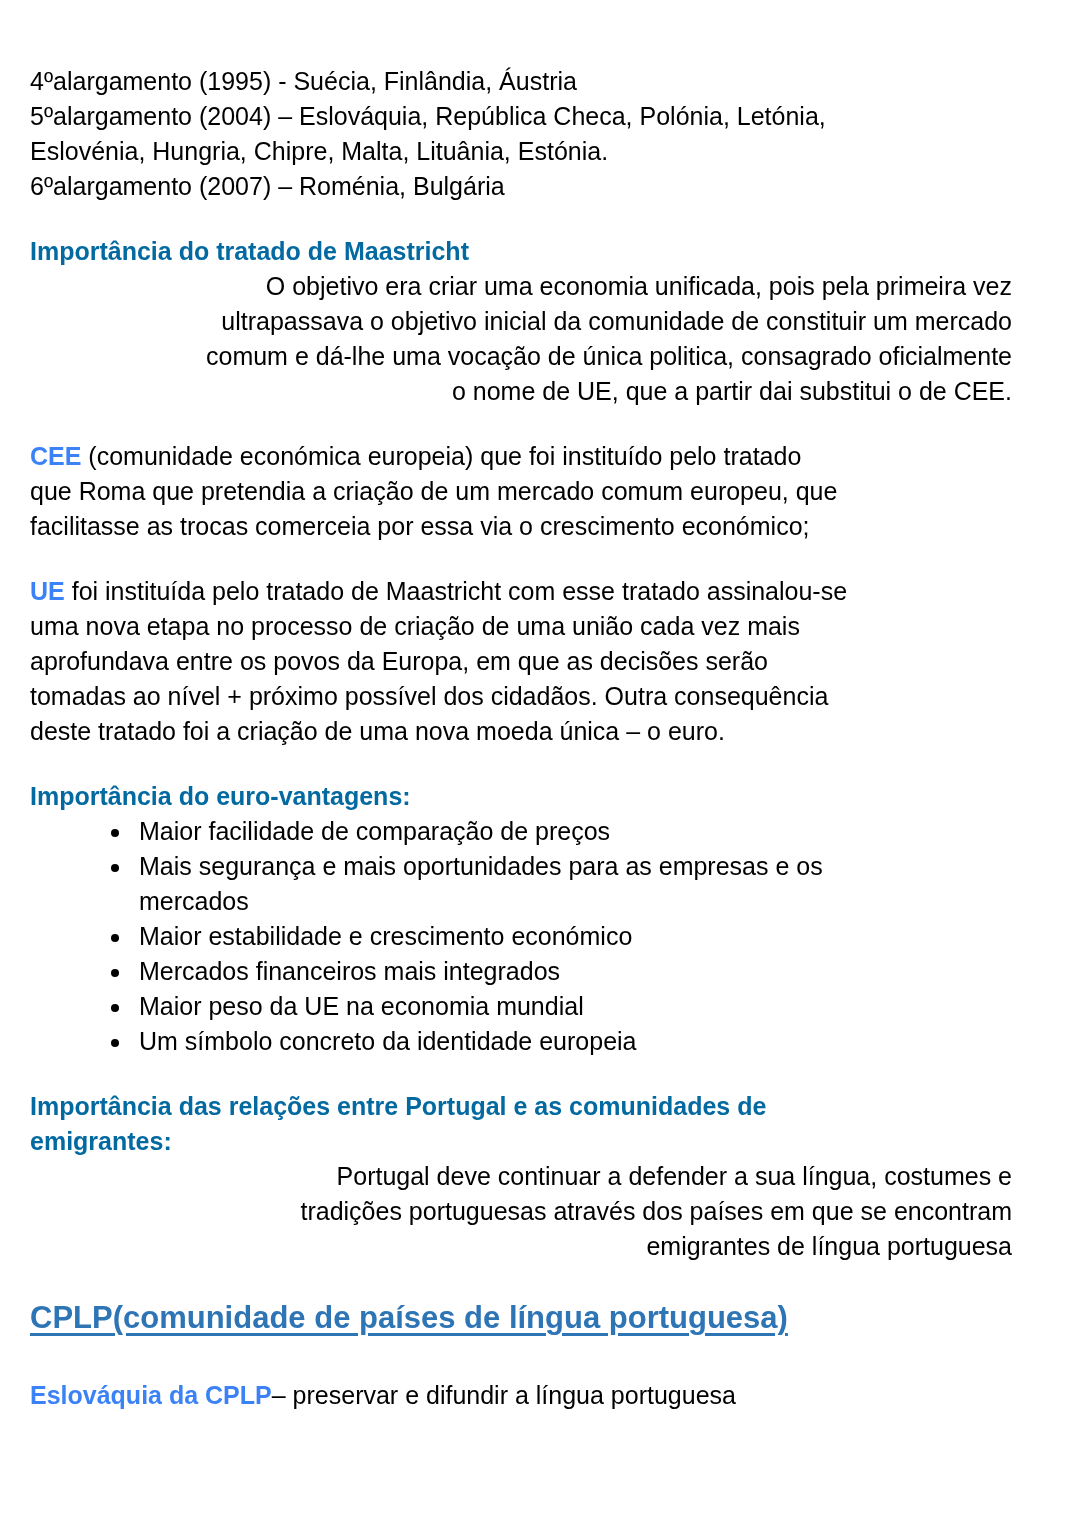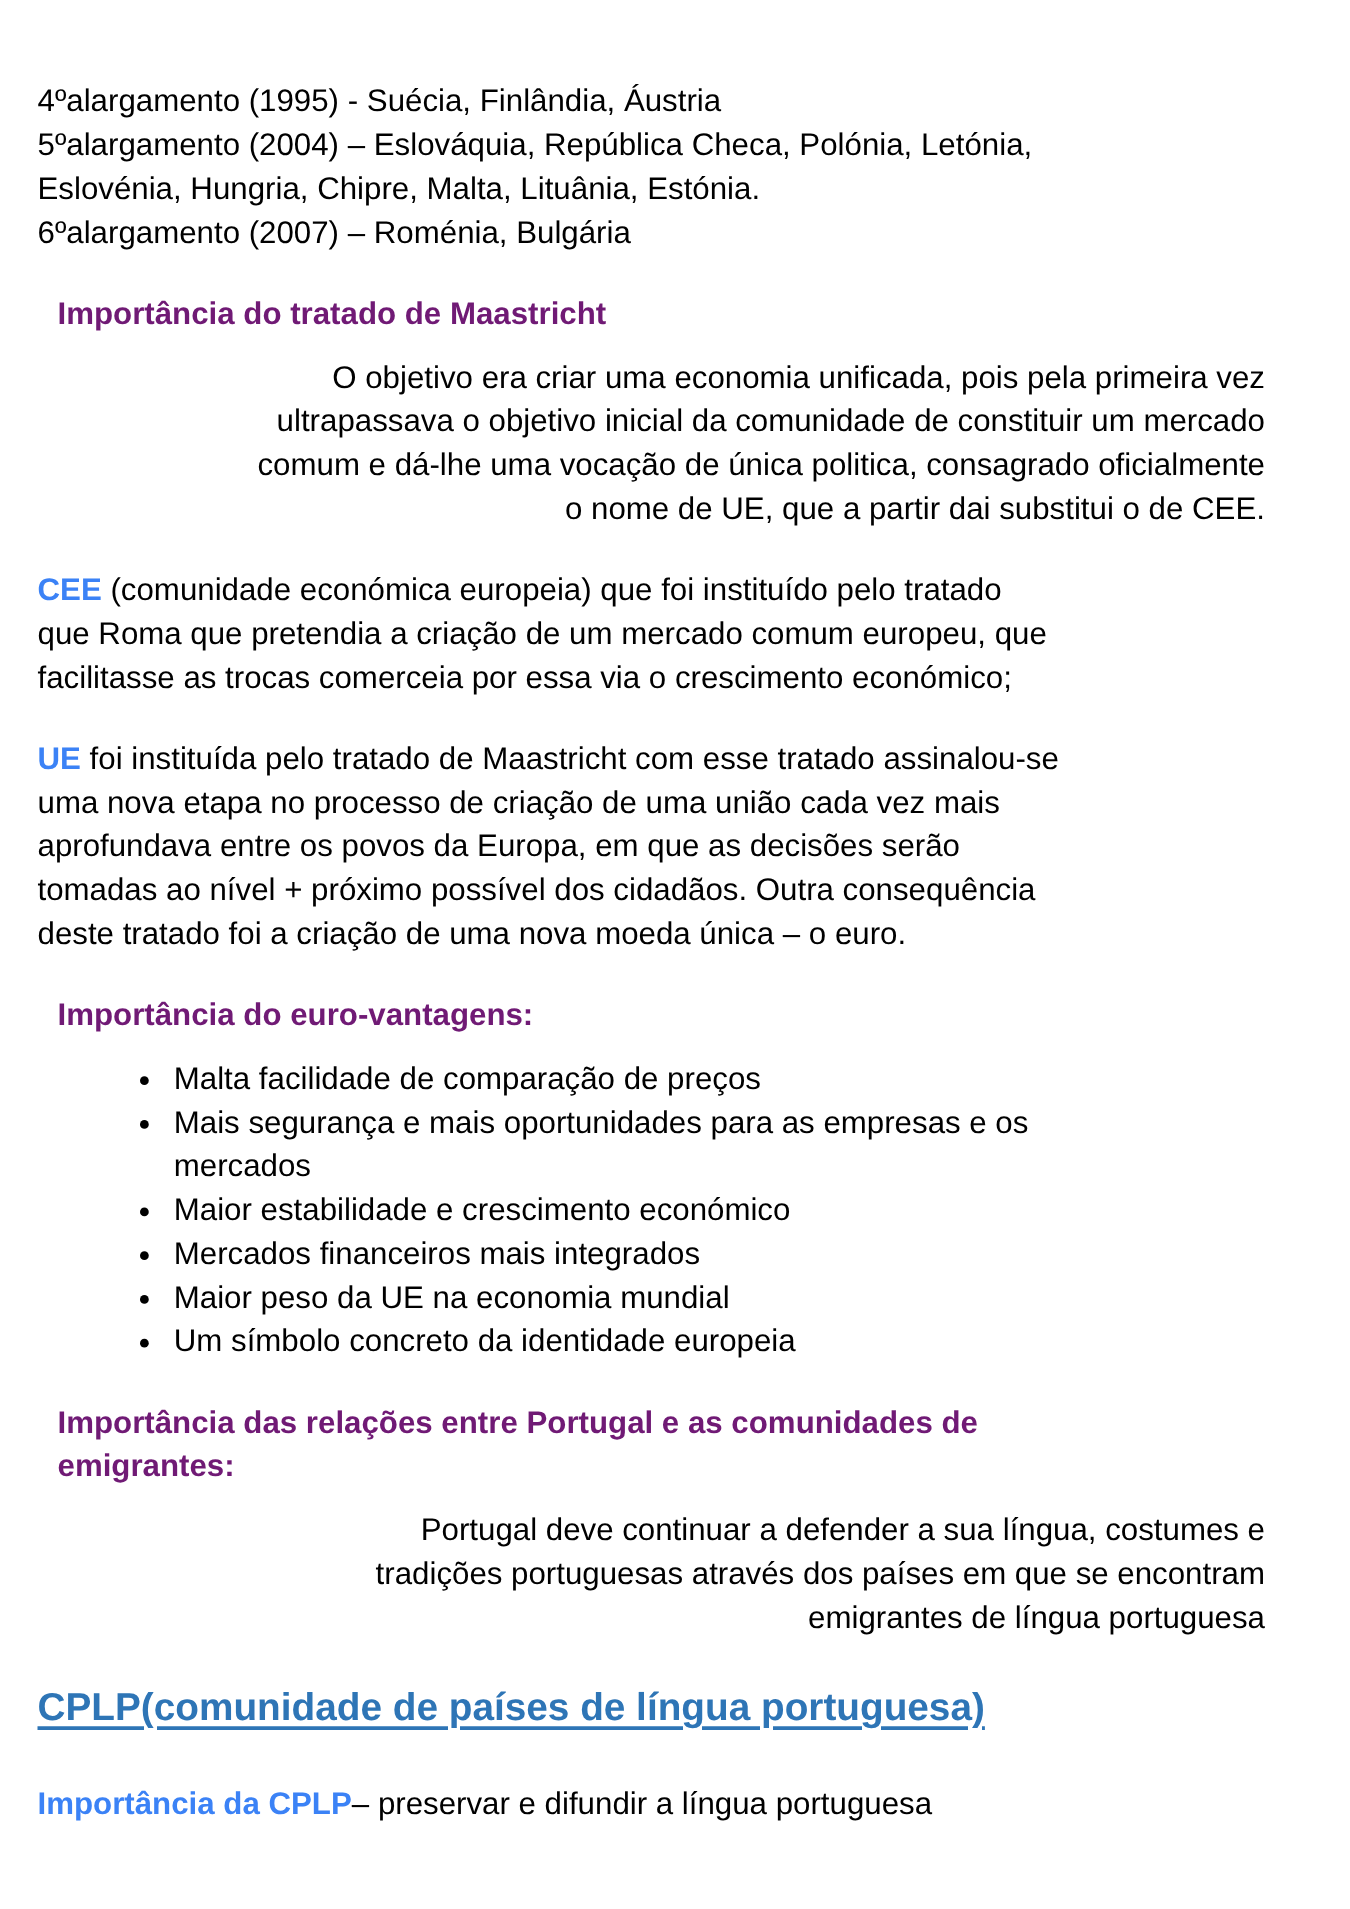--- a/index.html
+++ b/index.html
@@ -25,22 +25,22 @@
     white-space: pre-line;
   }
   .indent {
     text-indent: 62px;
     text-align: right;
   }
   .section-heading {
     font-size: 25px;
     line-height: 35px;
     font-weight: bold;
-    color: #701a75;
-    margin: 16px;
+    color: #0369a1;
+    margin: 0;
     white-space: pre-line;
   }
   .section-heading.gap-after {
     margin-bottom: 30px;
   }
   .term {
     color: #3b82f6;
     font-weight: bold;
   }
   ul.bullet-list {
@@ -87,32 +87,32 @@
 facilitasse as trocas comerceia por essa via o crescimento económico;</span></p>
 
   <p class="body-text"><span class="term">UE</span><span> foi instituída pelo tratado de Maastricht com esse tratado assinalou-se
 uma nova etapa no processo de criação de uma união cada vez mais
 aprofundava entre os povos da Europa, em que as decisões serão
 tomadas ao nível + próximo possível dos cidadãos. Outra consequência
 deste tratado foi a criação de uma nova moeda única – o euro.</span></p>
 
   <h2 class="section-heading">Importância do euro-vantagens:</h2>
   <ul class="bullet-list">
-    <li>Malta facilidade de comparação de preços</li>
+    <li>Maior facilidade de comparação de preços</li>
     <li>Mais segurança e mais oportunidades para as empresas e os
 mercados</li>
     <li>Maior estabilidade e crescimento económico</li>
     <li>Mercados financeiros mais integrados</li>
     <li>Maior peso da UE na economia mundial</li>
     <li>Um símbolo concreto da identidade europeia</li>
   </ul>
 
   <h2 class="section-heading">Importância das relações entre Portugal e as comunidades de
 emigrantes:</h2>
   <p class="body-text indent">Portugal deve continuar a defender a sua língua, costumes e
 tradições portuguesas através dos países em que se encontram
 emigrantes de língua portuguesa</p>
 
   <h1 class="cplp-title">CPLP(comunidade de países de língua portuguesa)</h1>
 
-  <p class="body-text"><span class="term">Importância da CPLP</span><span>– preservar e difundir a língua portuguesa</span></p>
+  <p class="body-text"><span class="term">Eslováquia da CPLP</span><span>– preservar e difundir a língua portuguesa</span></p>
 
 </div>
 
 </body></html>

